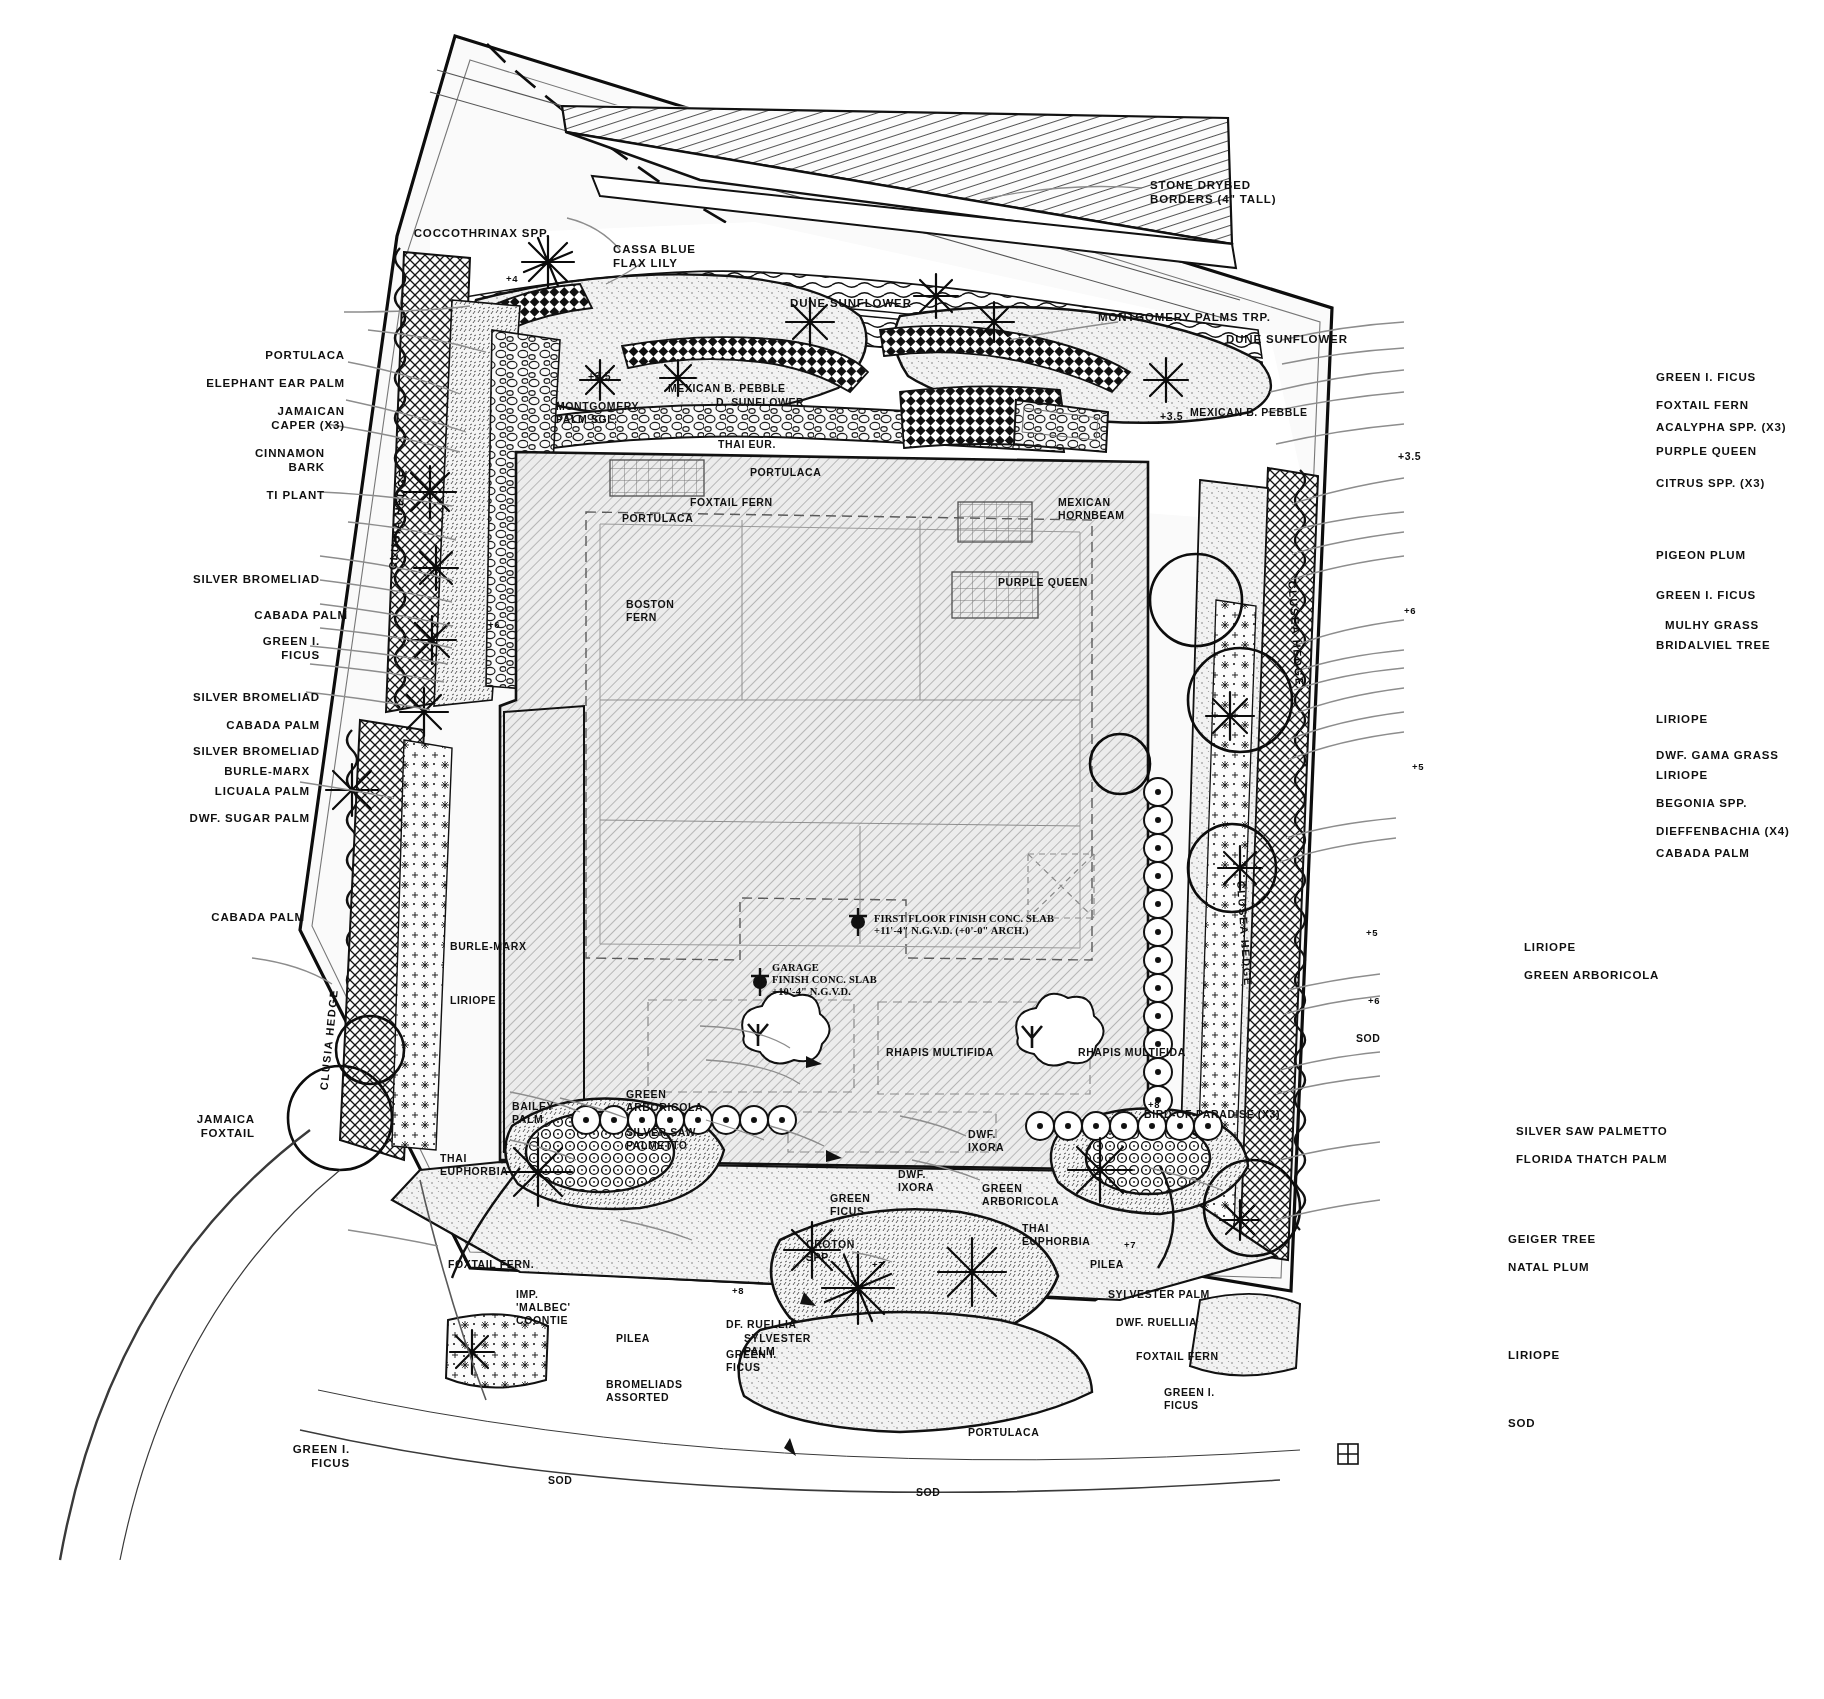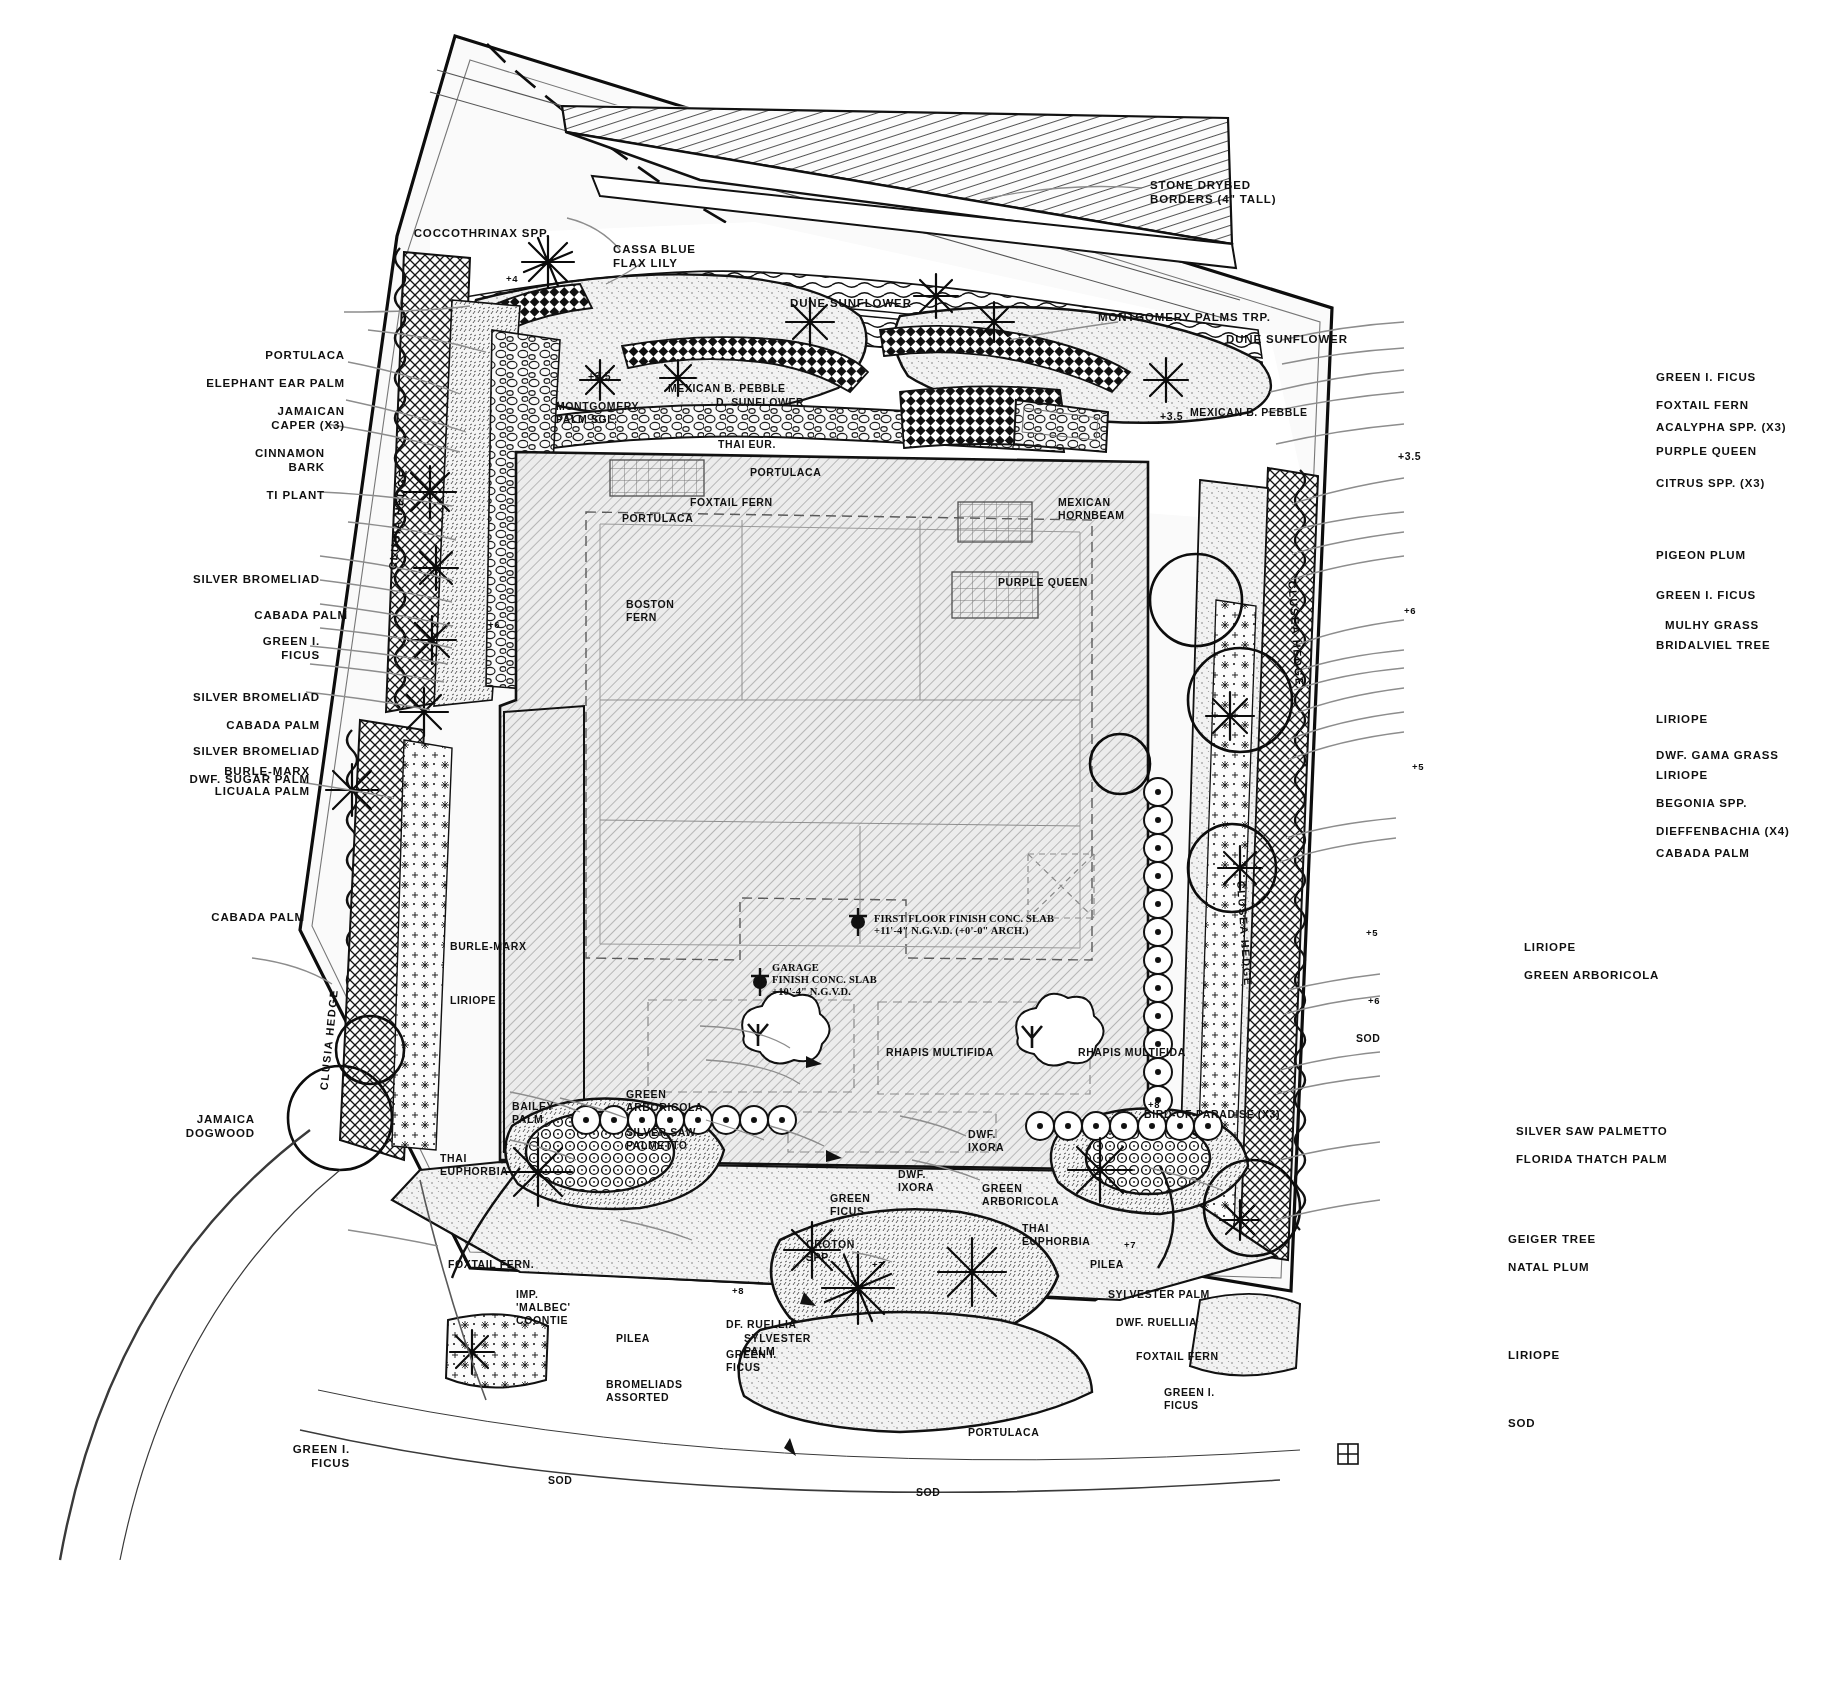--- a/index.html
+++ b/index.html
@@ -579,24 +579,24 @@
   <div class="lbl r" style="left:60px;top:488px;width:265px;">TI PLANT</div>
   <div class="lbl r" style="left:20px;top:572px;width:300px;">SILVER BROMELIAD</div>
   <div class="lbl r" style="left:60px;top:608px;width:288px;">CABADA PALM</div>
   <div class="lbl r" style="left:60px;top:634px;width:260px;">GREEN I.
 FICUS</div>
   <div class="lbl r" style="left:20px;top:690px;width:300px;">SILVER BROMELIAD</div>
   <div class="lbl r" style="left:60px;top:718px;width:260px;">CABADA PALM</div>
   <div class="lbl r" style="left:20px;top:744px;width:300px;">SILVER BROMELIAD</div>
   <div class="lbl r" style="left:60px;top:764px;width:250px;">BURLE-MARX</div>
   <div class="lbl r" style="left:60px;top:784px;width:250px;">LICUALA PALM</div>
-  <div class="lbl r" style="left:40px;top:772px;width:270px;">DWF. SUGAR PALM</div>
+  <div class="lbl r" style="left:40px;top:811px;width:270px;">DWF. SUGAR PALM</div>
   <div class="lbl r" style="left:40px;top:910px;width:265px;">CABADA PALM</div>
   <div class="lbl r" style="left:40px;top:1112px;width:215px;">JAMAICA
-DOGWOOD</div>
+FOXTAIL</div>
   <div class="lbl r" style="left:120px;top:1442px;width:230px;">GREEN I.
 FICUS</div>
 
   <div class="lbl l" style="left:1656px;top:370px;">GREEN I. FICUS</div>
   <div class="lbl l" style="left:1656px;top:398px;">FOXTAIL FERN</div>
   <div class="lbl l" style="left:1656px;top:420px;">ACALYPHA SPP. (X3)</div>
   <div class="lbl l" style="left:1656px;top:444px;">PURPLE QUEEN</div>
   <div class="lbl l" style="left:1656px;top:476px;">CITRUS SPP. (X3)</div>
   <div class="lbl l" style="left:1656px;top:548px;">PIGEON PLUM</div>
   <div class="lbl l" style="left:1656px;top:588px;">GREEN I. FICUS</div>

